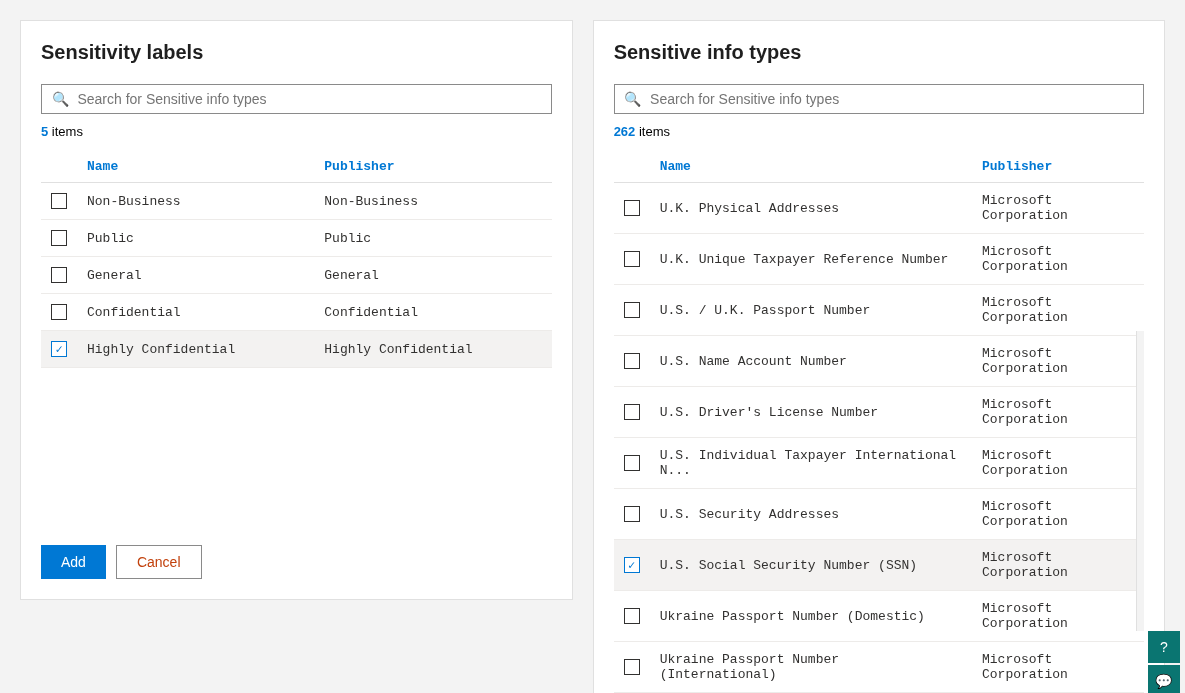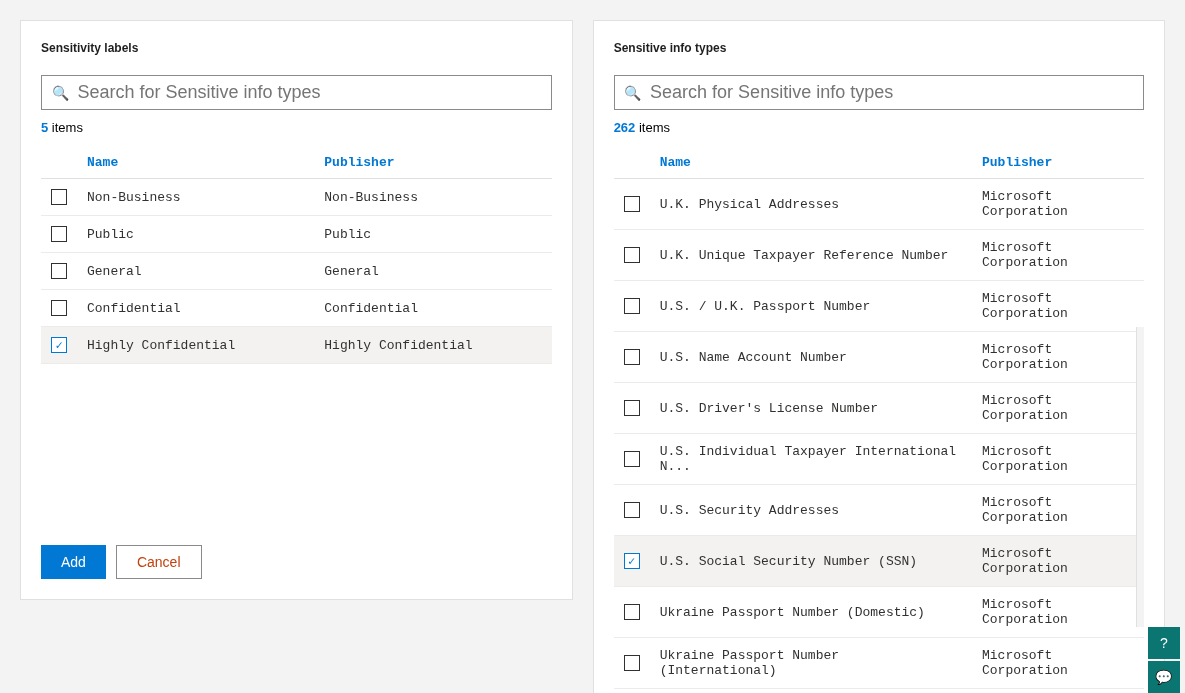--- a/index.html
+++ b/index.html
@@ -18,42 +18,42 @@
       background: #fff;
       border: 1px solid #e0e0e0;
       padding: 20px;
       width: 560px;
       min-height: 580px;
       position: relative;
       display: flex;
       flex-direction: column;
     }
     .panel-title {
-      font-size: 12px;
+      font-size: 20px;
       font-weight: 600;
       color: #1f1f1f;
       margin-bottom: 20px;
     }
     .search-box {
       display: flex;
       align-items: center;
       border: 1px solid #8a8a8a;
       padding: 6px 10px;
       margin-bottom: 10px;
       gap: 8px;
     }
     .search-icon {
       color: #605e5c;
       font-size: 14px;
     }
     .search-input {
       border: none;
       outline: none;
       flex: 1;
-      font-size: 18px;
+      font-size: 14px;
       color: #605e5c;
       background: transparent;
     }
     .items-count {
       font-size: 13px;
       margin-bottom: 12px;
     }
     .items-count .count-num {
       color: #0078d4;
       font-weight: 600;

